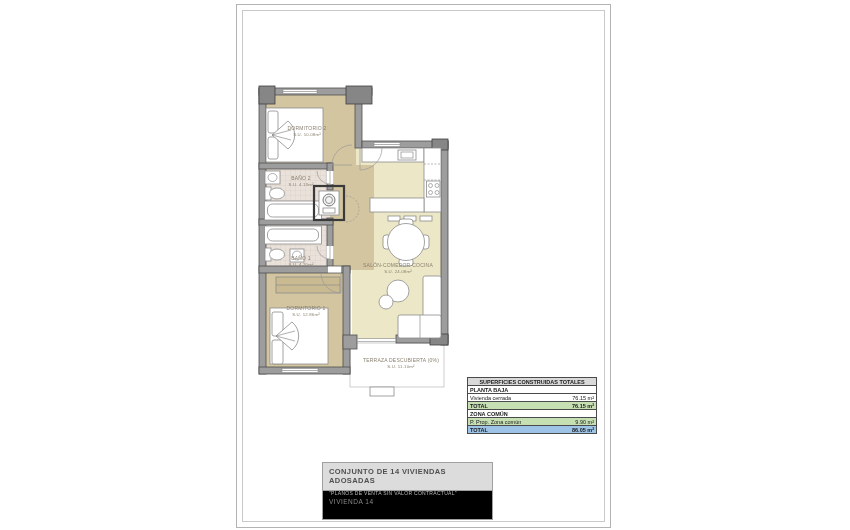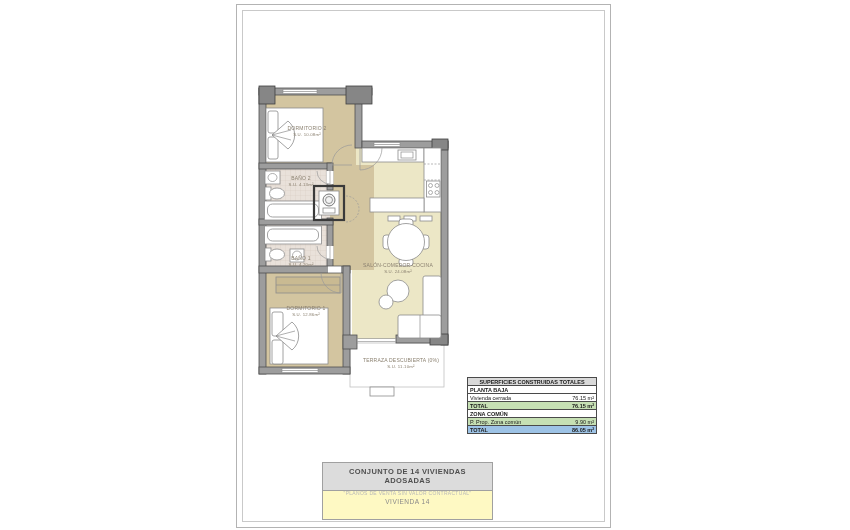--- a/index.html
+++ b/index.html
@@ -34,21 +34,21 @@
           display:flex;align-items:center;justify-content:space-between;padding:0 2px;background:#fff;}
   .at-row:first-child{margin-top:0;}
   .at-header{background:#d9d9d9;font-weight:bold;justify-content:center;}
   .at-section{font-weight:bold;}
   .at-green{background:#c6e0b4;font-weight:bold;}
   .at-greenlight{background:#c6e0b4;}
   .at-blue{background:#9dc3e6;font-weight:bold;}
 
   
   .title-block{position:absolute;left:322px;top:462px;width:171px;height:58px;box-sizing:border-box;
-               border:1px solid #a0a0a0;background:#fef9c3;text-align:center;}
+               border:1px solid #a0a0a0;background:#000000;}
   .tb-head{height:28px;box-sizing:border-box;background:#dcdcdc;border-bottom:1px solid #a0a0a0;padding:4px 6px 0;}
   .tb-title{font-size:7.5px;font-weight:bold;color:#4f4f4f;letter-spacing:0.4px;}
   .tb-sub{font-size:5px;color:#b9b9b9;letter-spacing:0.3px;margin-top:5px;}
   .tb-unit{font-size:6.5px;color:#8a8a8a;letter-spacing:0.5px;padding:7px 6px;}
 </style>
 </head>
 <body>
 
 <div class="border-outer"></div>
 <div class="border-inner"></div>

